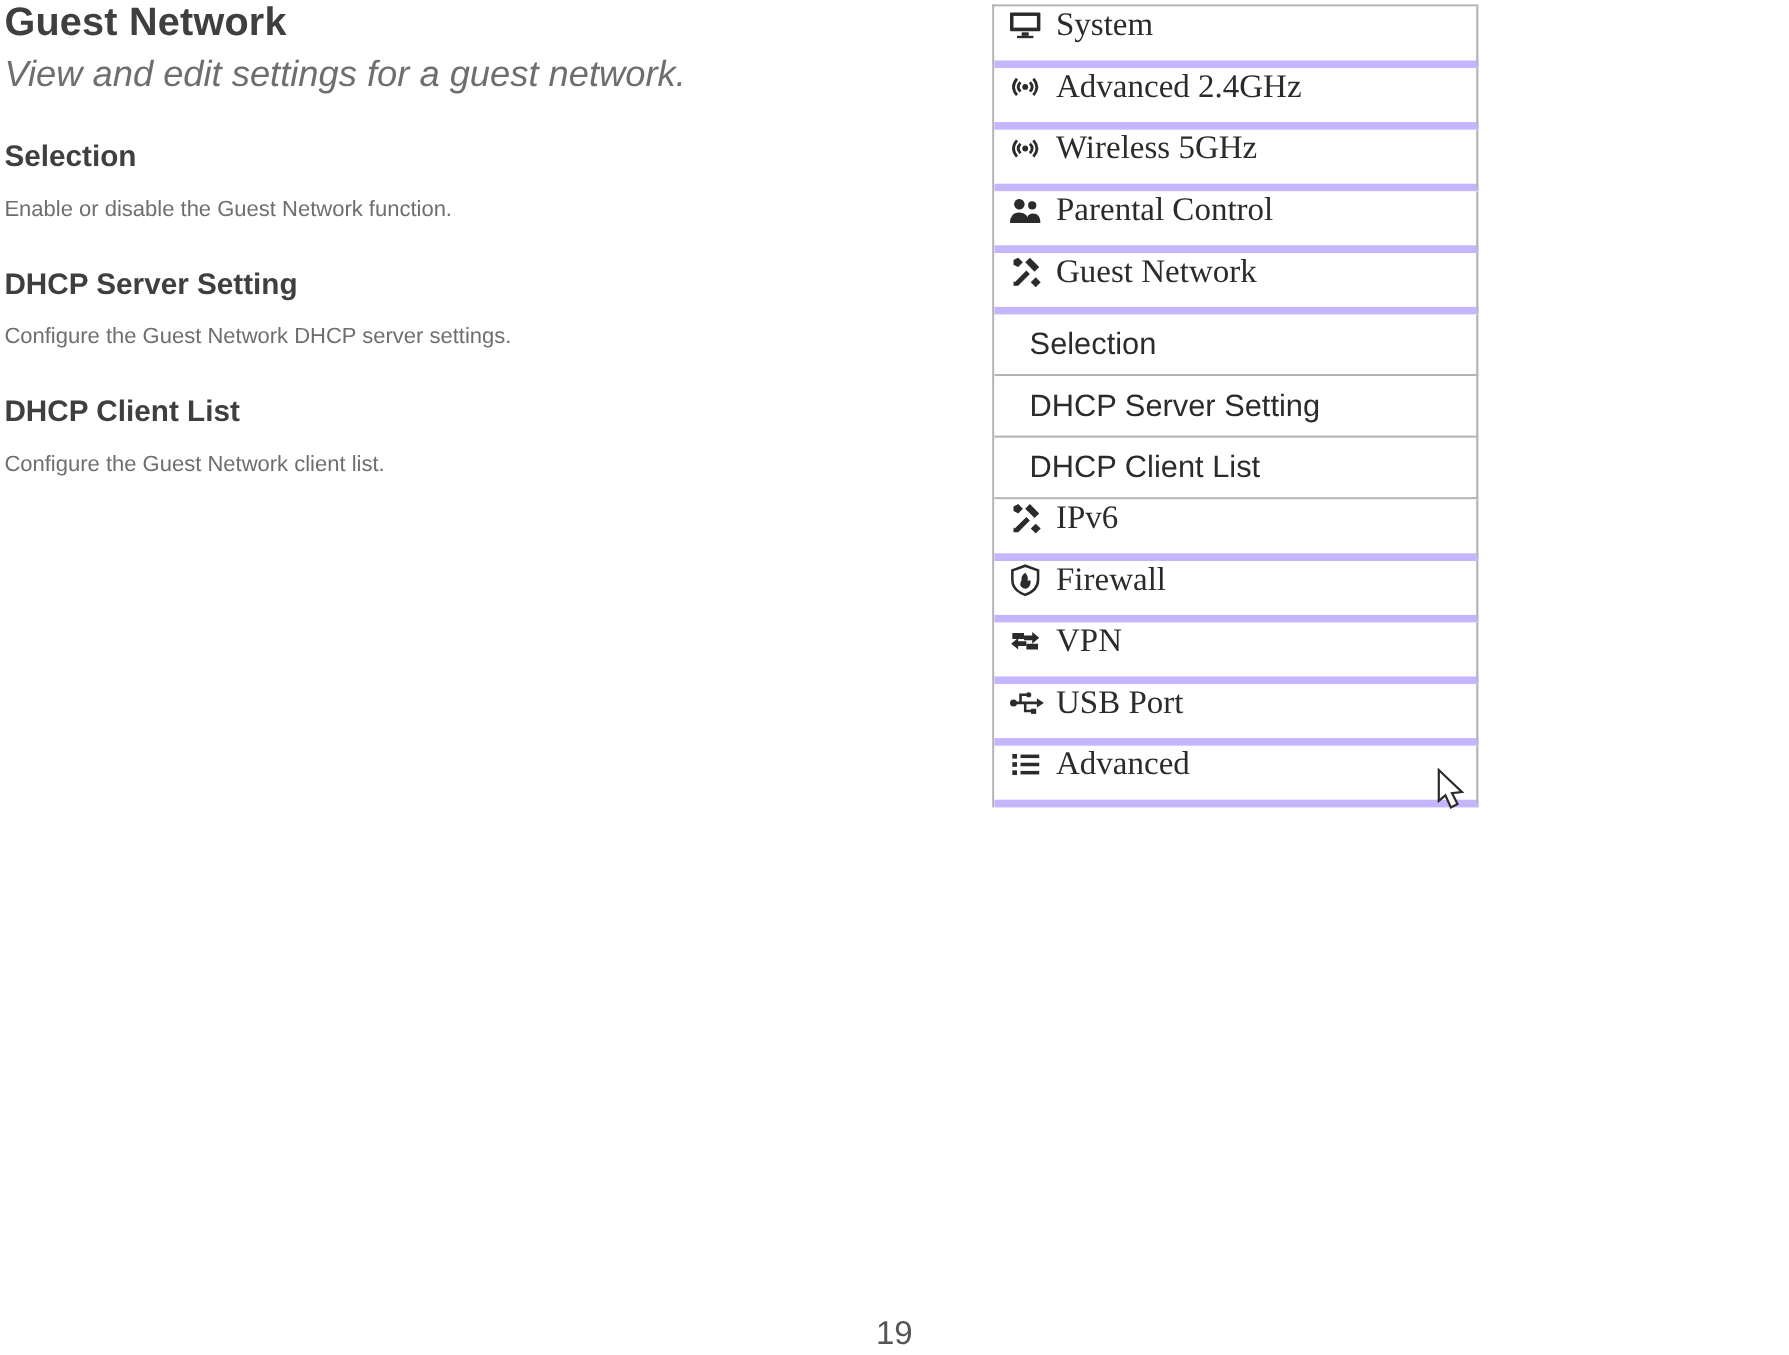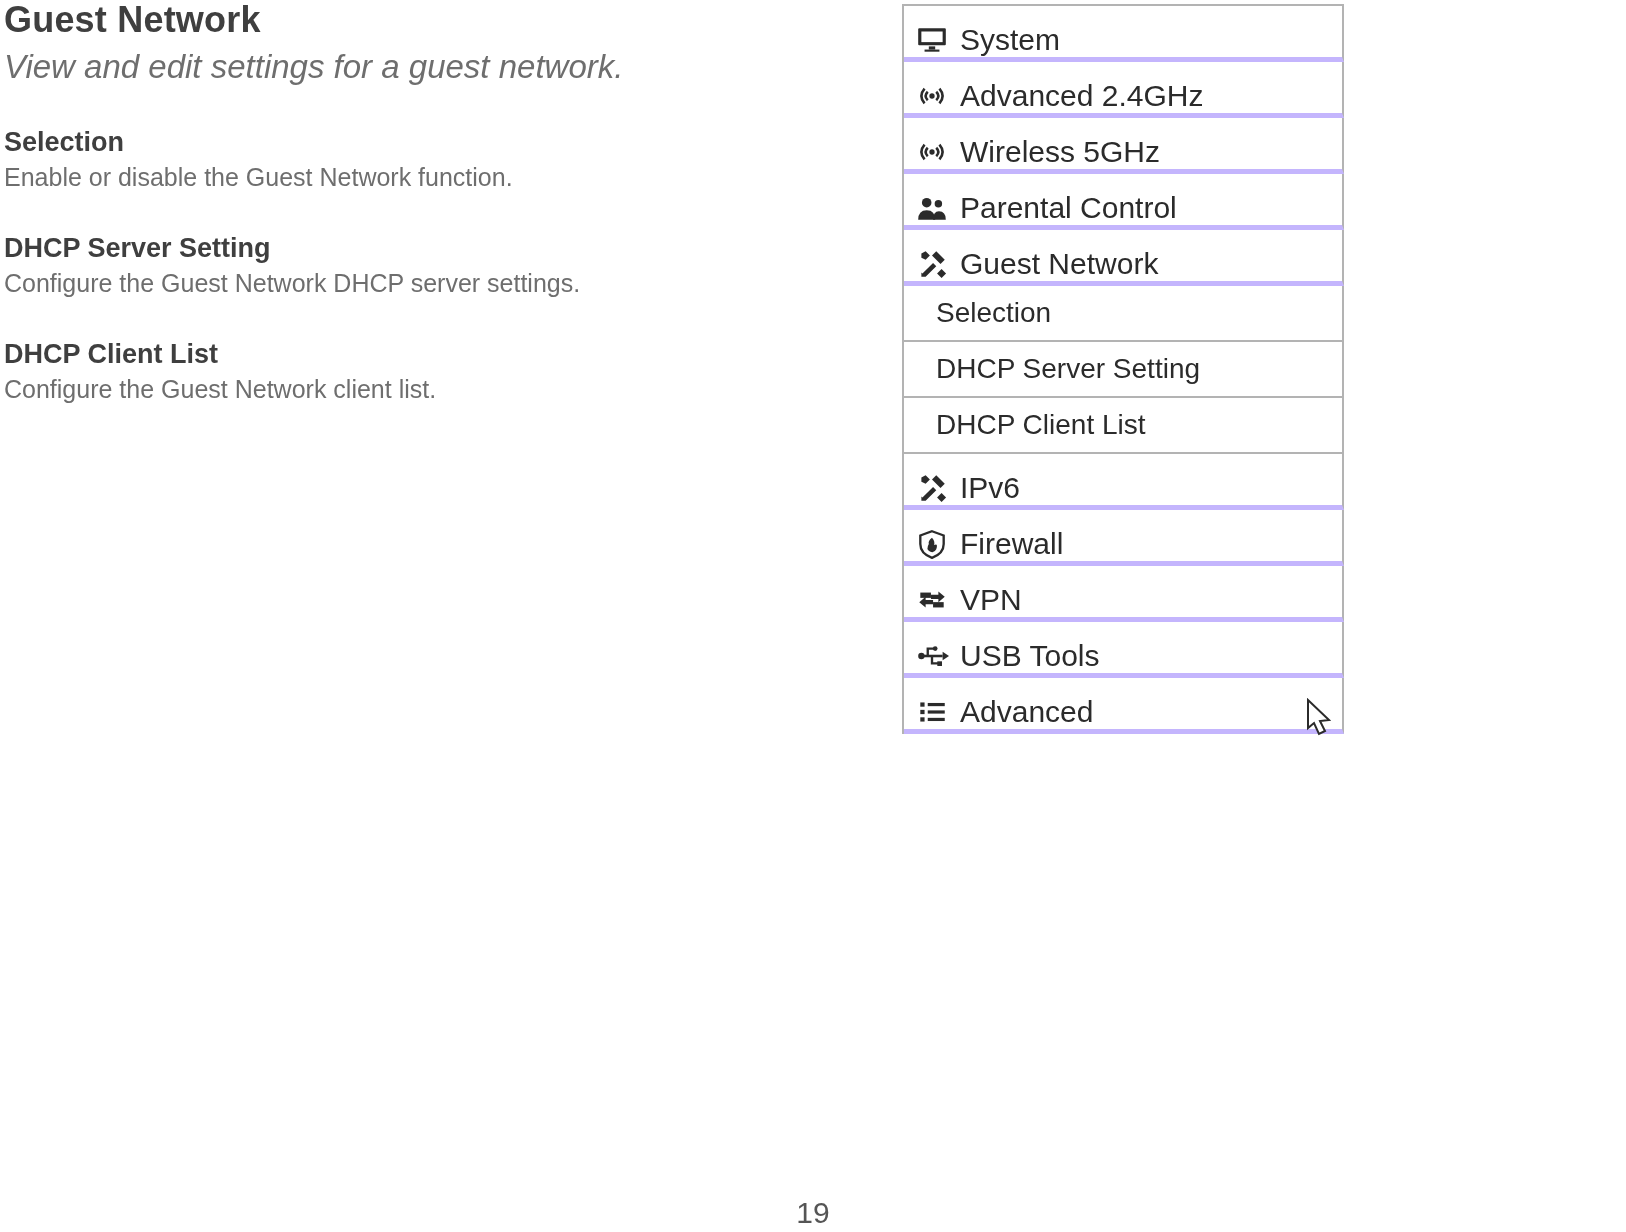--- a/index.html
+++ b/index.html
@@ -4,24 +4,24 @@
 <style>
   * { box-sizing: border-box; margin: 0; padding: 0; }
   html, body { width: 1626px; height: 1232px; background: #fff; font-family: Arial, Helvetica, sans-serif; color: #4a4a4a; }
   .page { position: relative; width: 1626px; height: 1232px; }
 
   .content { position: absolute; left: 0; top: 0; width: 840px; padding: 0 0 0 4px; }
   .content h1 { font-size: 36px; font-weight: 700; color: #3f3f3f; letter-spacing: 0.2px; line-height: 1.1; }
   .content p.lead { font-size: 33px; color: #6e6e6e; margin-top: 6px; line-height: 1.25; font-style: italic; }
   .section { margin-top: 40px; }
   .section h2 { font-size: 27px; font-weight: 700; color: #3f3f3f; }
-  .section p { font-size: 25px; color: #6e6e6e; margin-top: 4px; line-height: 1.25; }
+  .section p { font-size: 20px; color: #6e6e6e; margin-top: 20px; line-height: 1.25; }
 
   .sidebar { position: absolute; right: 282px; top: 4px; width: 442px; border: 2px solid #b3b3b3; border-right: none; border-bottom: none; font-family: Arial, sans-serif; }
-  .nav-item { display: flex; align-items: flex-end; height: 56px; border-bottom: 5px solid #c4b5fd; border-right: 2px solid #b3b3b3; background: #fff; cursor: pointer; }
+  .nav-item { display: flex; align-items: flex-start; height: 56px; border-bottom: 7px solid #c4b5fd; border-right: 2px solid #b3b3b3; background: #fff; cursor: pointer; font-family: Liberation Serif, serif; }
   .nav-item.selected { background: #78288c; color: #fff; }
   .nav-item .icon { width: 56px; display: flex; align-items: center; justify-content: center; }
   .nav-item .icon svg { width: 34px; height: 34px; }
   .nav-item.selected svg .stroke { stroke: #fff; }
   .nav-item .label { font-size: 30px; color: #2b2b2b; }
   .nav-item.selected .label { color: #fff; }
 
   .sub-item { height: 56px; display: flex; align-items: center; padding-left: 32px; border-bottom: 2px solid #b3b3b3; border-right: 2px solid #b3b3b3; background: #fff; cursor: pointer; }
   .sub-item .label { font-size: 28px; color: #2b2b2b; }
 
@@ -168,21 +168,21 @@
         <svg viewBox="0 0 32 32">
             <circle class="fill" cx="6" cy="16" r="3" fill="#2b2b2b"></circle>
             <line class="stroke" x1="8" y1="16" x2="26" y2="16" stroke="#2b2b2b" stroke-width="2.4"></line>
             <path class="fill" d="M26 12 L32 16 L26 20 Z" fill="#2b2b2b"></path>
             <path class="stroke" d="M12 16 L12 9 L18 9" fill="none" stroke="#2b2b2b" stroke-width="2.2"></path>
             <circle class="fill" cx="19" cy="9" r="2.2" fill="#2b2b2b"></circle>
             <path class="stroke" d="M16 16 L16 23 L22 23" fill="none" stroke="#2b2b2b" stroke-width="2.2"></path>
             <rect class="fill" x="21" y="21" width="4.4" height="4.4" fill="#2b2b2b"></rect>
           </svg>
       </span>
-      <span class="label">USB Tools</span>
+      <span class="label">USB Port</span>
     </div>
 
     <div class="nav-item">
       <span class="icon">
         <svg viewBox="0 0 32 32">
             <rect class="fill" x="5" y="7" width="4" height="4" fill="#2b2b2b"></rect>
             <rect class="fill" x="12" y="7.5" width="16" height="3" fill="#2b2b2b"></rect>
             <rect class="fill" x="5" y="14" width="4" height="4" fill="#2b2b2b"></rect>
             <rect class="fill" x="12" y="14.5" width="16" height="3" fill="#2b2b2b"></rect>
             <rect class="fill" x="5" y="21" width="4" height="4" fill="#2b2b2b"></rect>

